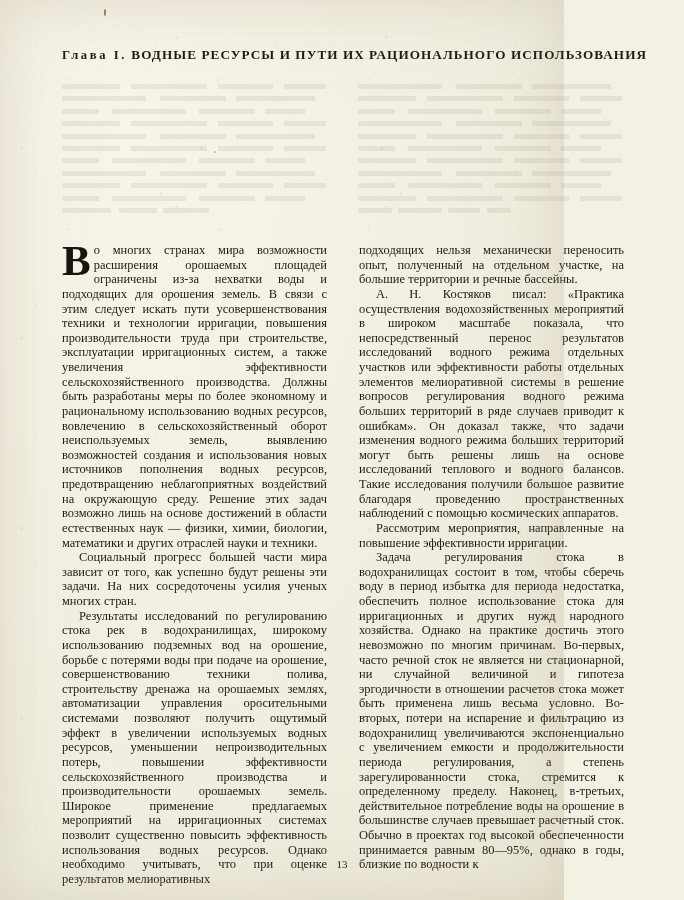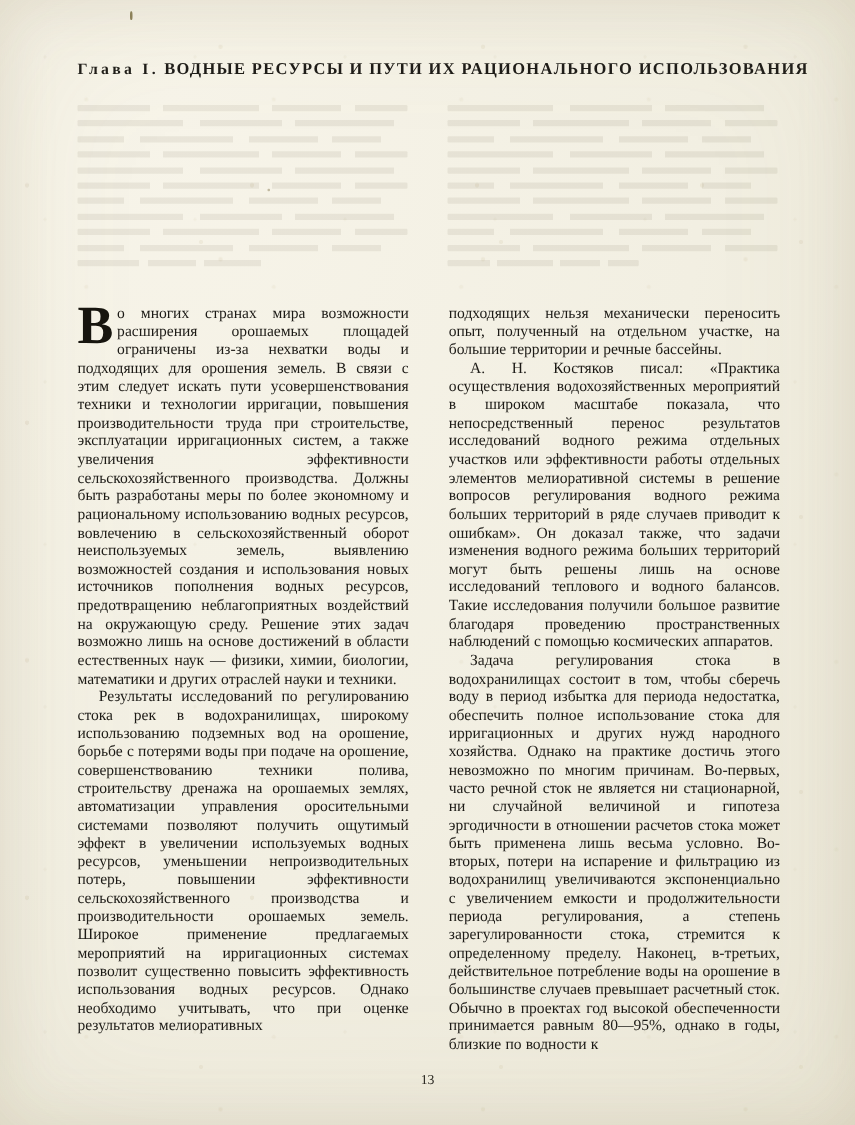--- a/index.html
+++ b/index.html
@@ -5,21 +5,21 @@
   html,body{margin:0;padding:0;}
   body{
     width:684px;height:900px;
     background:#f3f0e4;
     font-family:"Liberation Serif", serif;
     overflow:hidden;
   }
   
   #page{
     position:relative;
-    width:684px;height:900px;
+    width:564px;height:900px;
     background:
       radial-gradient(ellipse at 20% 10%, #f7f4e9 0%, #f2efe2 55%, #ebe7d7 100%);
     box-sizing:border-box;
   }
   
   #grain{
     position:absolute;inset:0;pointer-events:none;
     background-image:
       radial-gradient(circle at 12% 78%, rgba(200,186,150,.22) 0 1.5px, transparent 2px),
       radial-gradient(circle at 84% 22%, rgba(198,184,148,.18) 0 1.4px, transparent 2px),
@@ -156,26 +156,28 @@
   <div class="speck" style="left:214px;top:151px;width:2px;height:2px;opacity:.5;"></div>
 
   <div id="runhead">
     <span class="chap">Глава I.</span><span> </span><span class="ttl">ВОДНЫЕ РЕСУРСЫ И ПУТИ ИХ РАЦИОНАЛЬНОГО ИСПОЛЬЗОВАНИЯ</span>
   </div>
 
   <div id="cols">
 
     <div class="col">
       <p class="lead"><span id="dropcap">В</span><span>о многих странах мира возможности расширения орошаемых площадей ограничены из-за нехватки воды и подходящих для орошения земель. В связи с этим следует искать пути усовершенствования техники и технологии ирригации, повышения производительности труда при строительстве, эксплуатации ирригационных систем, а также увеличения эффективности сельскохозяйственного производства. Должны быть разработаны меры по более экономному и рациональному использованию водных ресурсов, вовлечению в сельскохозяйственный оборот неиспользуемых земель, выявлению возможностей создания и использования новых источников пополнения водных ресурсов, предотвращению неблагоприятных воздействий на окружающую среду. Решение этих задач возможно лишь на основе достижений в области естественных наук — физики, химии, биологии, математики и других отраслей науки и техники.</span></p>
+      <p>Социальный прогресс большей части мира зависит от того, как успешно будут решены эти задачи. На них сосредоточены усилия ученых многих стран.</p>
       <p>Результаты исследований по регулированию стока рек в водохранилищах, широкому использованию подземных вод на орошение, борьбе с потерями воды при подаче на орошение, совершенствованию техники полива, строительству дренажа на орошаемых землях, автоматизации управления оросительными системами позволяют получить ощутимый эффект в увеличении используемых водных ресурсов, уменьшении непроизводительных потерь, повышении эффективности сельскохозяйственного производства и производительности орошаемых земель. Широкое применение предлагаемых мероприятий на ирригационных системах позволит существенно повысить эффективность использования водных ресурсов. Однако необходимо учитывать, что при оценке результатов мелиоративных</p>
     </div>
 
     <div class="col">
       <p class="noind">подходящих нельзя механически переносить опыт, полученный на отдельном участке, на большие территории и речные бассейны.</p>
       <p>А. Н. Костяков писал: «Практика осуществления водохозяйственных мероприятий в широком масштабе показала, что непосредственный перенос результатов исследований водного режима отдельных участков или эффективности работы отдельных элементов мелиоративной системы в решение вопросов регулирования водного режима больших территорий в ряде случаев приводит к ошибкам». Он доказал также, что задачи изменения водного режима больших территорий могут быть решены лишь на основе исследований теплового и водного балансов. Такие исследования получили большое развитие благодаря проведению пространственных наблюдений с помощью космических аппаратов.</p>
+      <p>Рассмотрим мероприятия, направленные на повышение эффективности ирригации.</p>
       <p>Задача регулирования стока в водохранилищах состоит в том, чтобы сберечь воду в период избытка для периода недостатка, обеспечить полное использование стока для ирригационных и других нужд народного хозяйства. Однако на практике достичь этого невозможно по многим причинам. Во-первых, часто речной сток не является ни стационарной, ни случайной величиной и гипотеза эргодичности в отношении расчетов стока может быть применена лишь весьма условно. Во-вторых, потери на испарение и фильтрацию из водохранилищ увеличиваются экспоненциально с увеличением емкости и продолжительности периода регулирования, а степень зарегулированности стока, стремится к определенному пределу. Наконец, в-третьих, действительное потребление воды на орошение в большинстве случаев превышает расчетный сток. Обычно в проектах год высокой обеспеченности принимается равным 80—95%, однако в годы, близкие по водности к</p>
     </div>
 
   </div>
 
   <div id="folio">13</div>
 
   <div id="vig"></div>
 </div>
 

